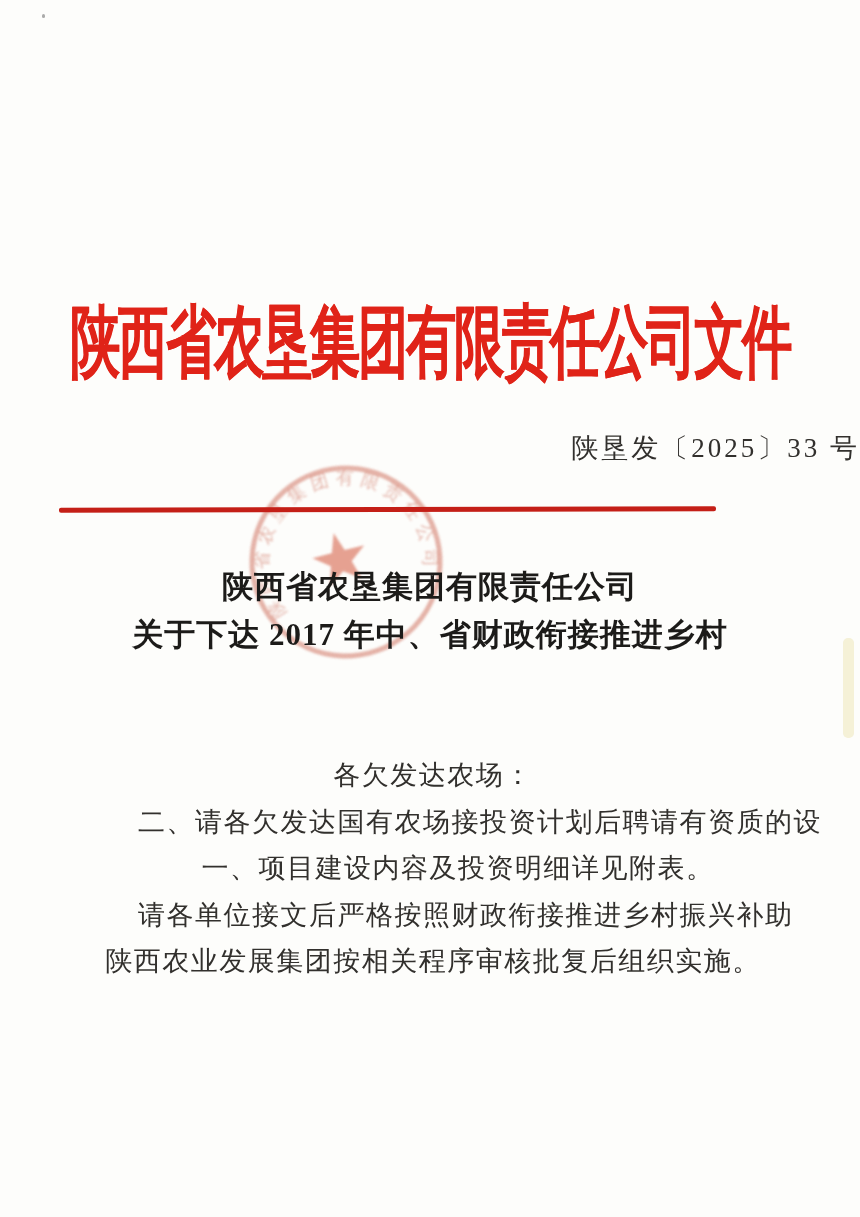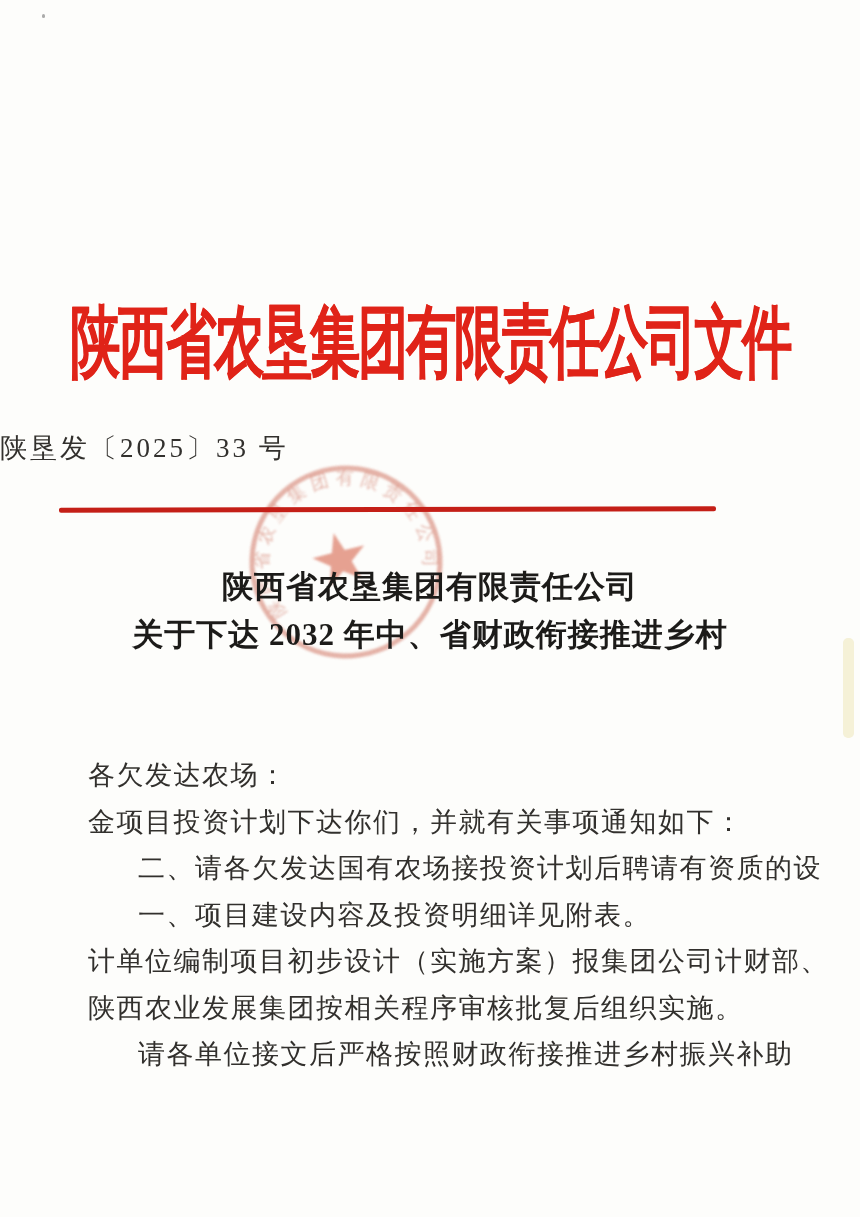--- a/index.html
+++ b/index.html
@@ -32,21 +32,21 @@
     white-space: nowrap;
     text-shadow: 0.5px 0 0 #e02318;
   }
 
   
   .doc-number {
     position: absolute;
     top: 430px;
     left: 0;
     width: 860px;
-    text-align: left;
+    text-align: right;
     font-size: 27px;
     letter-spacing: 3px;
     color: #32302d;
     white-space: nowrap;
   }
 
   
   .red-rule {
     position: absolute;
     top: 507px;
@@ -88,20 +88,21 @@
   .doc-body {
     position: absolute;
     top: 752px;
     left: 88px;
     width: 690px;
     font-size: 27px;
     line-height: 46.5px;
     letter-spacing: 1.5px;
     color: #32302d;
     white-space: nowrap;
+    text-align: center;
   }
   .doc-body .line { height: 46.5px; }
   .doc-body .indent { text-indent: 50px; }
 
   
   .artifact-streak {
     position: absolute;
     right: 6px;
     top: 638px;
     width: 11px;
@@ -144,26 +145,24 @@
         <textPath href="#sealArc" startOffset="4">陕西省农垦集团有限责任公司</textPath>
       </text>
       <polygon points="95,57 101.6,75.9 121.6,76.3 105.7,88.5 111.5,107.7 95,96.2 78.5,107.7 84.3,88.5 68.4,76.3 88.4,75.9" transform="translate(0,12)" fill="rgba(219,118,96,0.8)"></polygon>
     </g>
   </svg>
 
   <div class="red-rule"></div>
 
   <div class="doc-title">
     <div>陕西省农垦集团有限责任公司</div>
-    <div>关于下达 2032 年中、省财政衔接推进乡村</div>
+    <div>关于下达 2017 年中、省财政衔接推进乡村</div>
   </div>
 
   <div class="doc-body">
     <div class="line">各欠发达农场：</div>
-    <div class="line">金项目投资计划下达你们，并就有关事项通知如下：</div>
     <div class="line indent">二、请各欠发达国有农场接投资计划后聘请有资质的设</div>
     <div class="line indent">一、项目建设内容及投资明细详见附表。</div>
-    <div class="line">计单位编制项目初步设计（实施方案）报集团公司计财部、</div>
+    <div class="line indent">请各单位接文后严格按照财政衔接推进乡村振兴补助</div>
     <div class="line">陕西农业发展集团按相关程序审核批复后组织实施。</div>
-    <div class="line indent">请各单位接文后严格按照财政衔接推进乡村振兴补助</div>
   </div>
 
 </div>
 
 </body></html>

